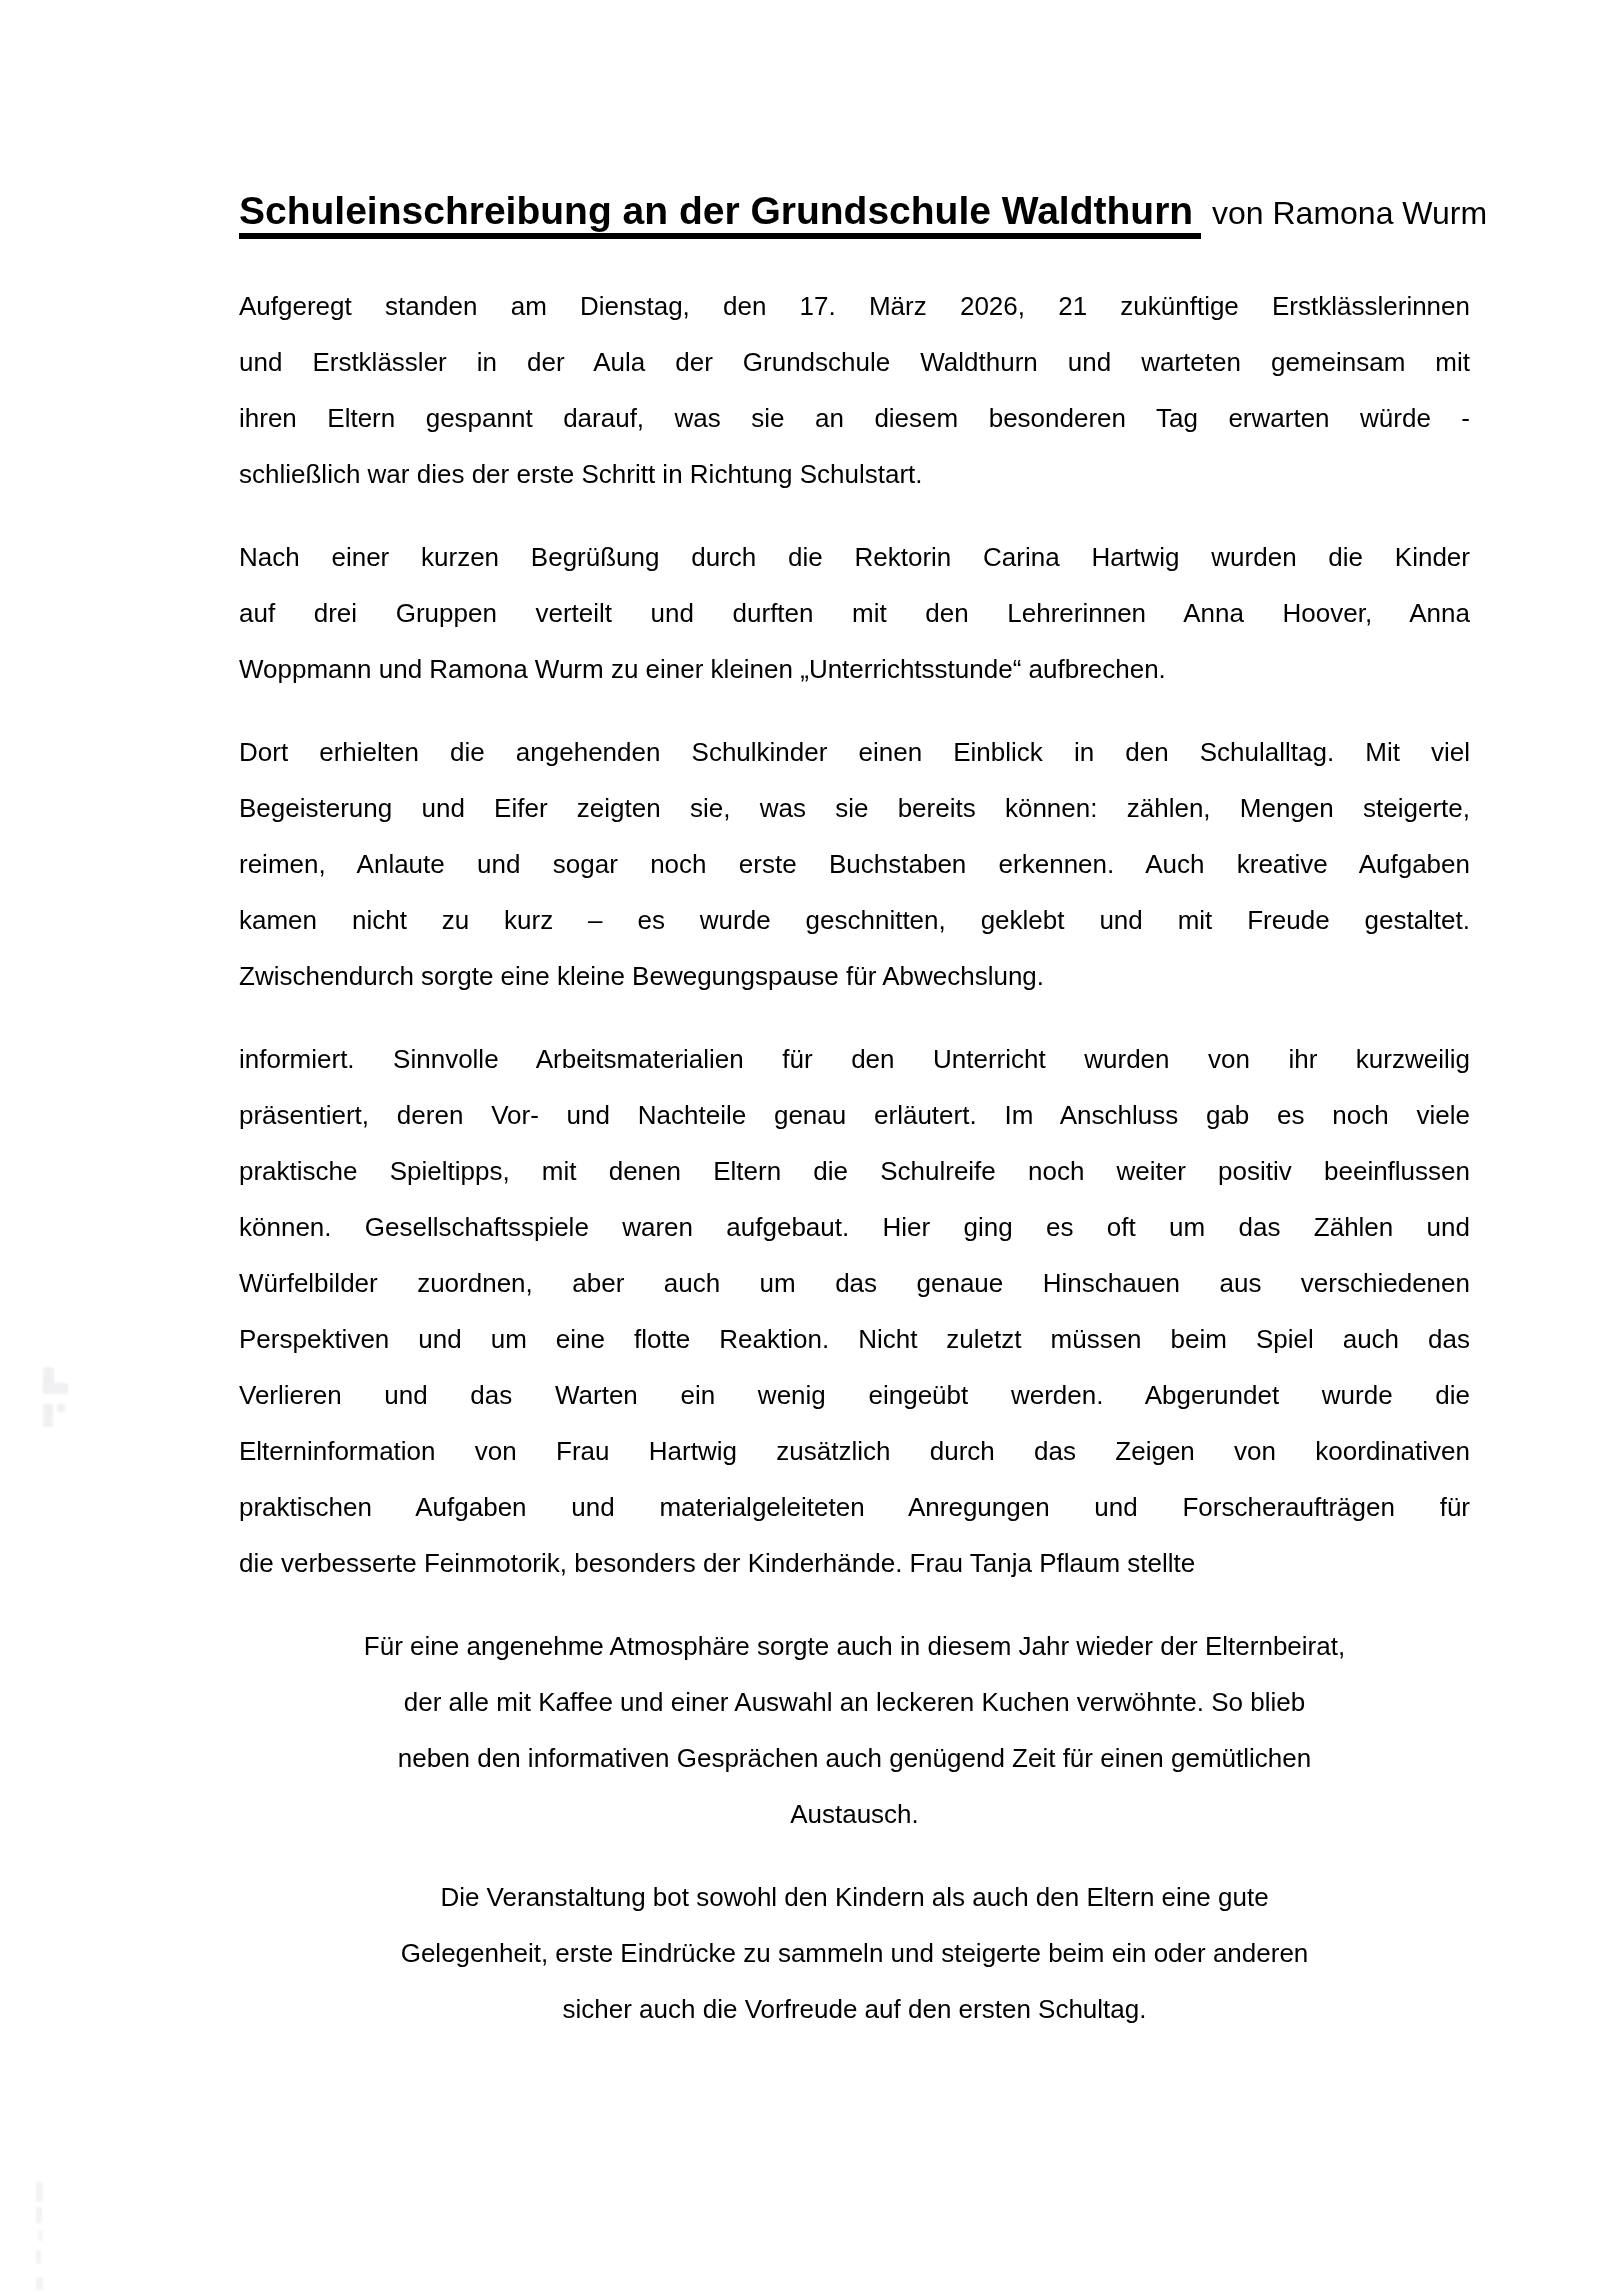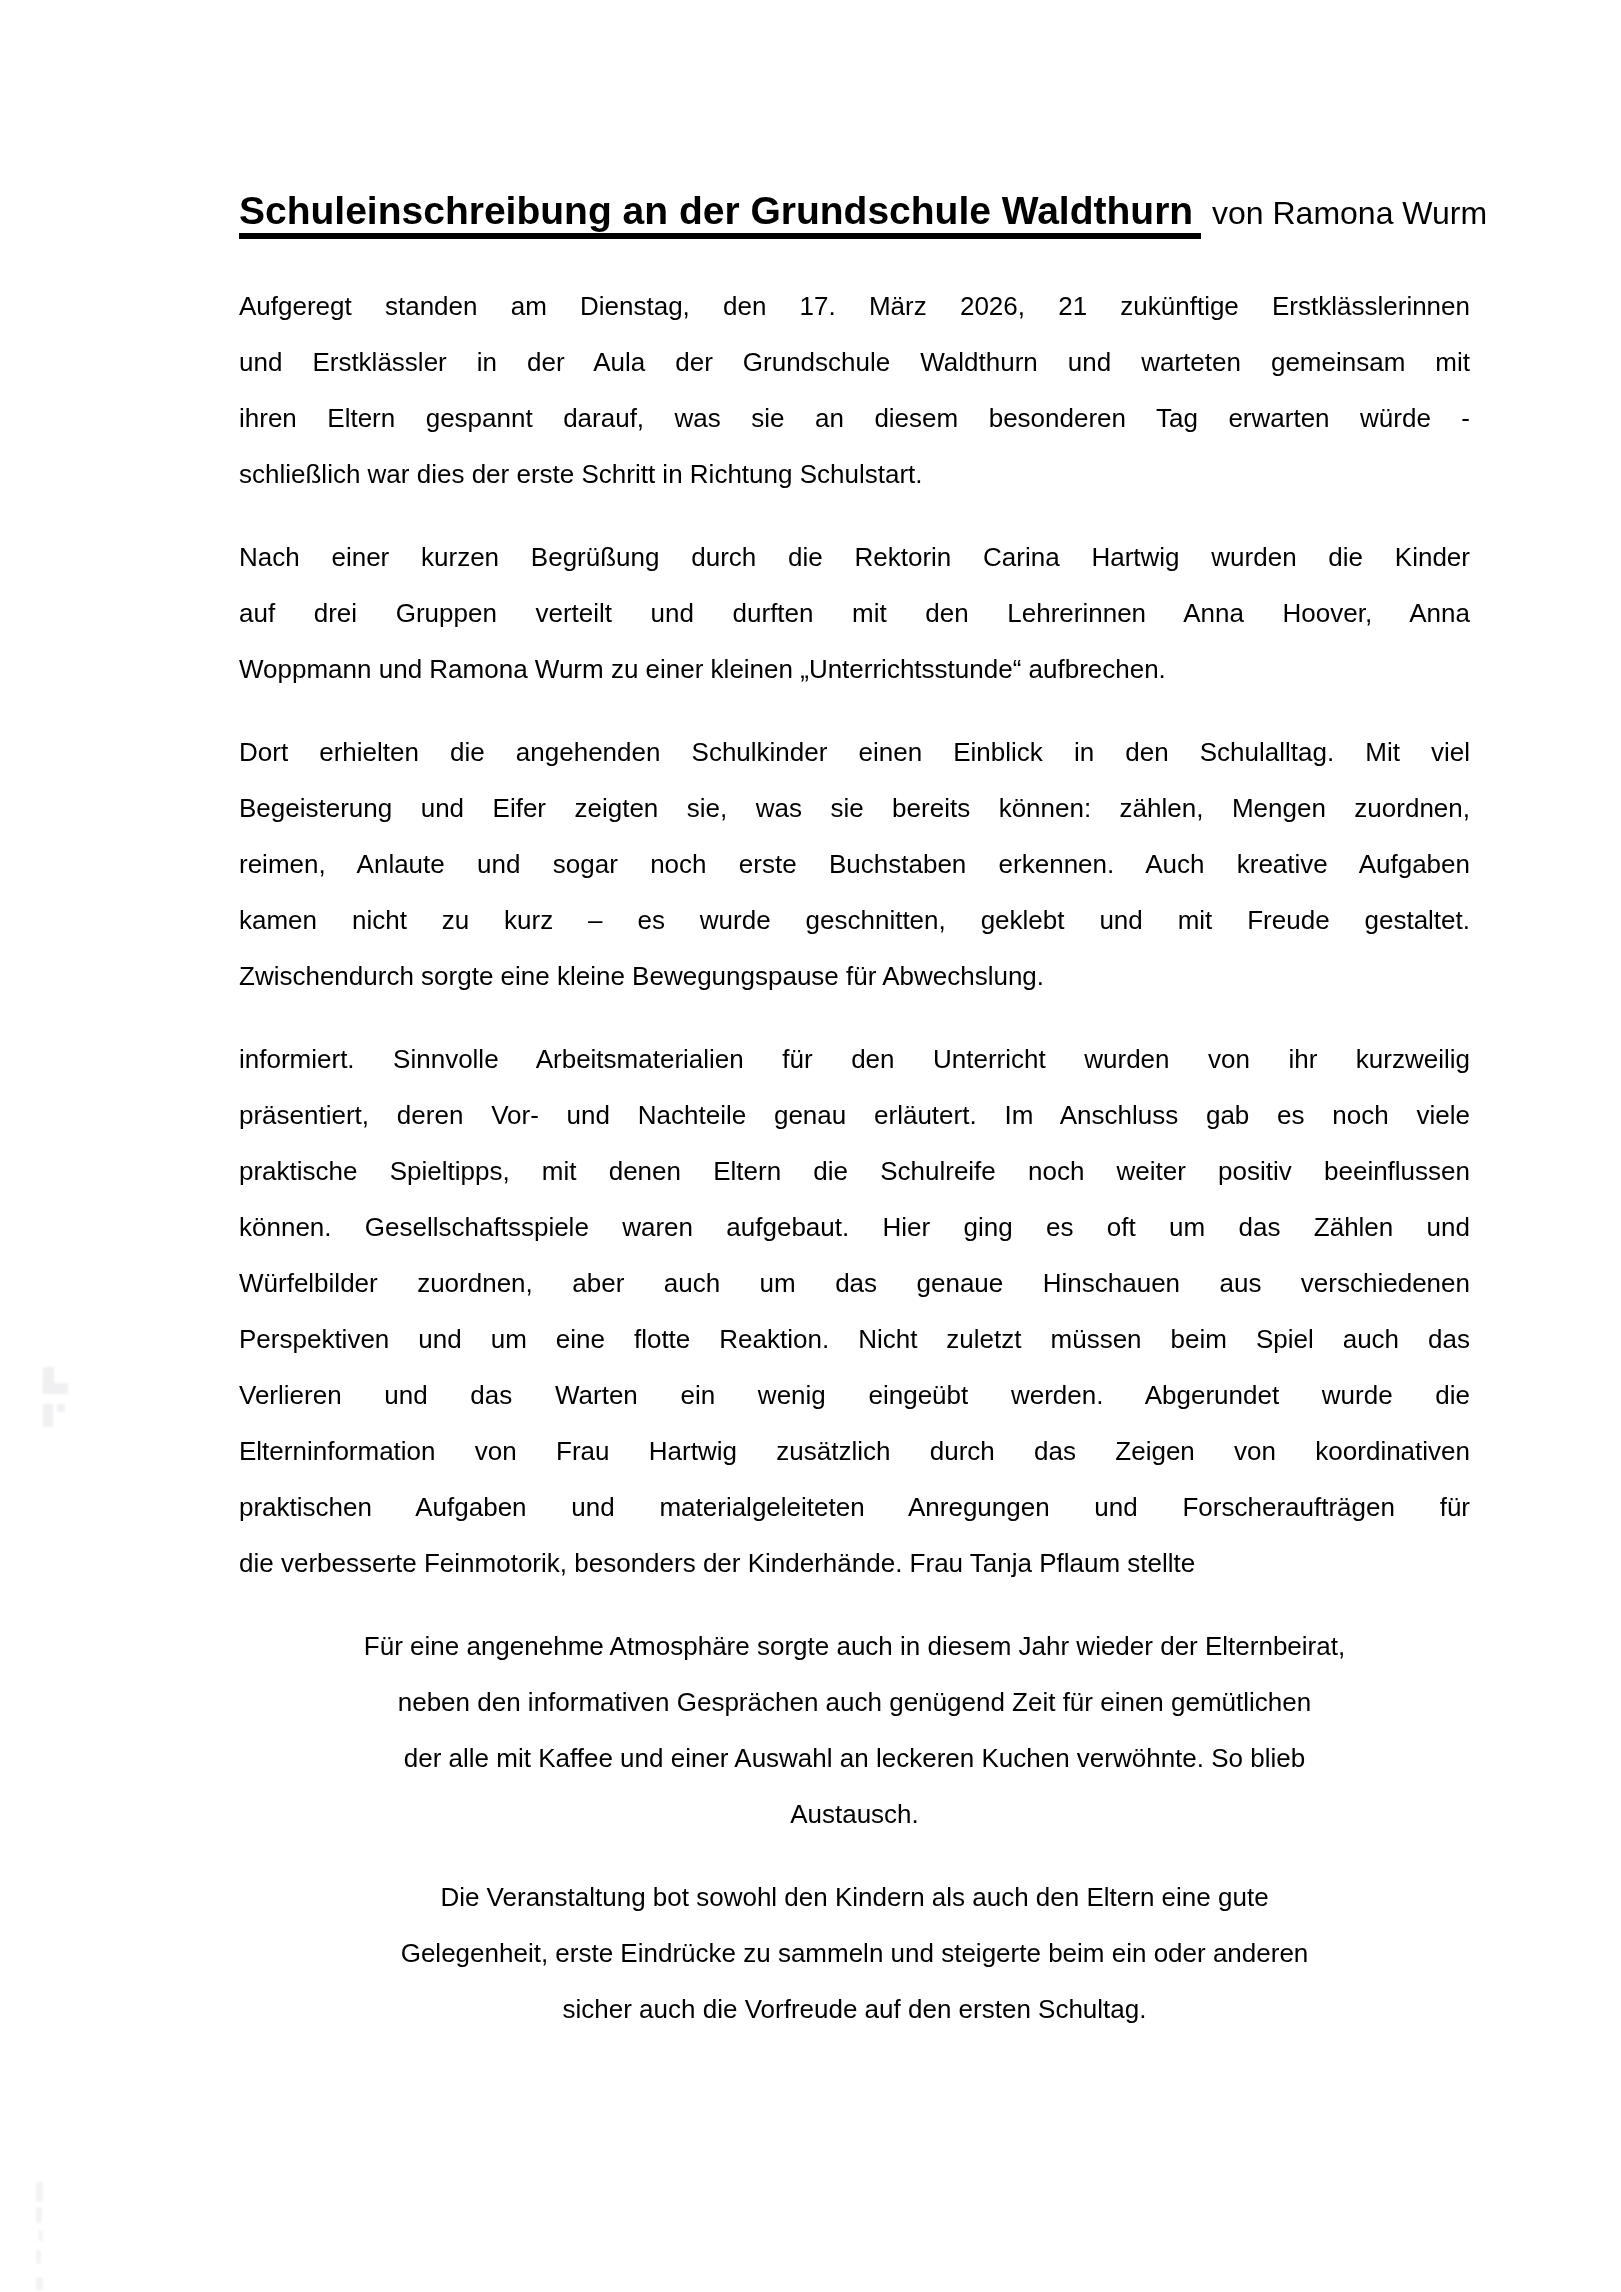--- a/index.html
+++ b/index.html
@@ -99,41 +99,41 @@
           <span class="line">ihren Eltern gespannt darauf, was sie an diesem besonderen Tag erwarten würde -</span>
           <span class="line">schließlich war dies der erste Schritt in Richtung Schulstart.</span>
         </p>
         <p class="para justify">
           <span class="line">Nach einer kurzen Begrüßung durch die Rektorin Carina Hartwig wurden die Kinder</span>
           <span class="line">auf drei Gruppen verteilt und durften mit den Lehrerinnen Anna Hoover, Anna</span>
           <span class="line">Woppmann und Ramona Wurm zu einer kleinen „Unterrichtsstunde“ aufbrechen.</span>
         </p>
         <p class="para justify">
           <span class="line">Dort erhielten die angehenden Schulkinder einen Einblick in den Schulalltag. Mit viel</span>
-          <span class="line">Begeisterung und Eifer zeigten sie, was sie bereits können: zählen, Mengen zuordnen,</span>
+          <span class="line">Begeisterung und Eifer zeigten sie, was sie bereits können: zählen, Mengen steigerte,</span>
           <span class="line">reimen, Anlaute und sogar noch erste Buchstaben erkennen. Auch kreative Aufgaben</span>
           <span class="line">kamen nicht zu kurz – es wurde geschnitten, geklebt und mit Freude gestaltet.</span>
           <span class="line">Zwischendurch sorgte eine kleine Bewegungspause für Abwechslung.</span>
         </p>
         <p class="para justify">
           <span class="line">informiert. Sinnvolle Arbeitsmaterialien für den Unterricht wurden von ihr kurzweilig</span>
           <span class="line">präsentiert, deren Vor- und Nachteile genau erläutert. Im Anschluss gab es noch viele</span>
           <span class="line">praktische Spieltipps, mit denen Eltern die Schulreife noch weiter positiv beeinflussen</span>
           <span class="line">können. Gesellschaftsspiele waren aufgebaut. Hier ging es oft um das Zählen und</span>
           <span class="line">Würfelbilder zuordnen, aber auch um das genaue Hinschauen aus verschiedenen</span>
           <span class="line">Perspektiven und um eine flotte Reaktion. Nicht zuletzt müssen beim Spiel auch das</span>
           <span class="line">Verlieren und das Warten ein wenig eingeübt werden. Abgerundet wurde die</span>
           <span class="line">Elterninformation von Frau Hartwig zusätzlich durch das Zeigen von koordinativen</span>
           <span class="line">praktischen Aufgaben und materialgeleiteten Anregungen und Forscheraufträgen für</span>
           <span class="line">die verbesserte Feinmotorik, besonders der Kinderhände. Frau Tanja Pflaum stellte</span>
         </p>
         <p class="para left">
           <span class="line">Für eine angenehme Atmosphäre sorgte auch in diesem Jahr wieder der Elternbeirat,</span>
+          <span class="line">der alle mit Kaffee und einer Auswahl an leckeren Kuchen verwöhnte. So blieb</span>
           <span class="line">neben den informativen Gesprächen auch genügend Zeit für einen gemütlichen</span>
-          <span class="line">der alle mit Kaffee und einer Auswahl an leckeren Kuchen verwöhnte. So blieb</span>
           <span class="line">Austausch.</span>
         </p>
         <p class="para left">
           <span class="line">Die Veranstaltung bot sowohl den Kindern als auch den Eltern eine gute</span>
           <span class="line">Gelegenheit, erste Eindrücke zu sammeln und steigerte beim ein oder anderen</span>
           <span class="line">sicher auch die Vorfreude auf den ersten Schultag.</span>
         </p>
       </div>
   </div>
 </div>

